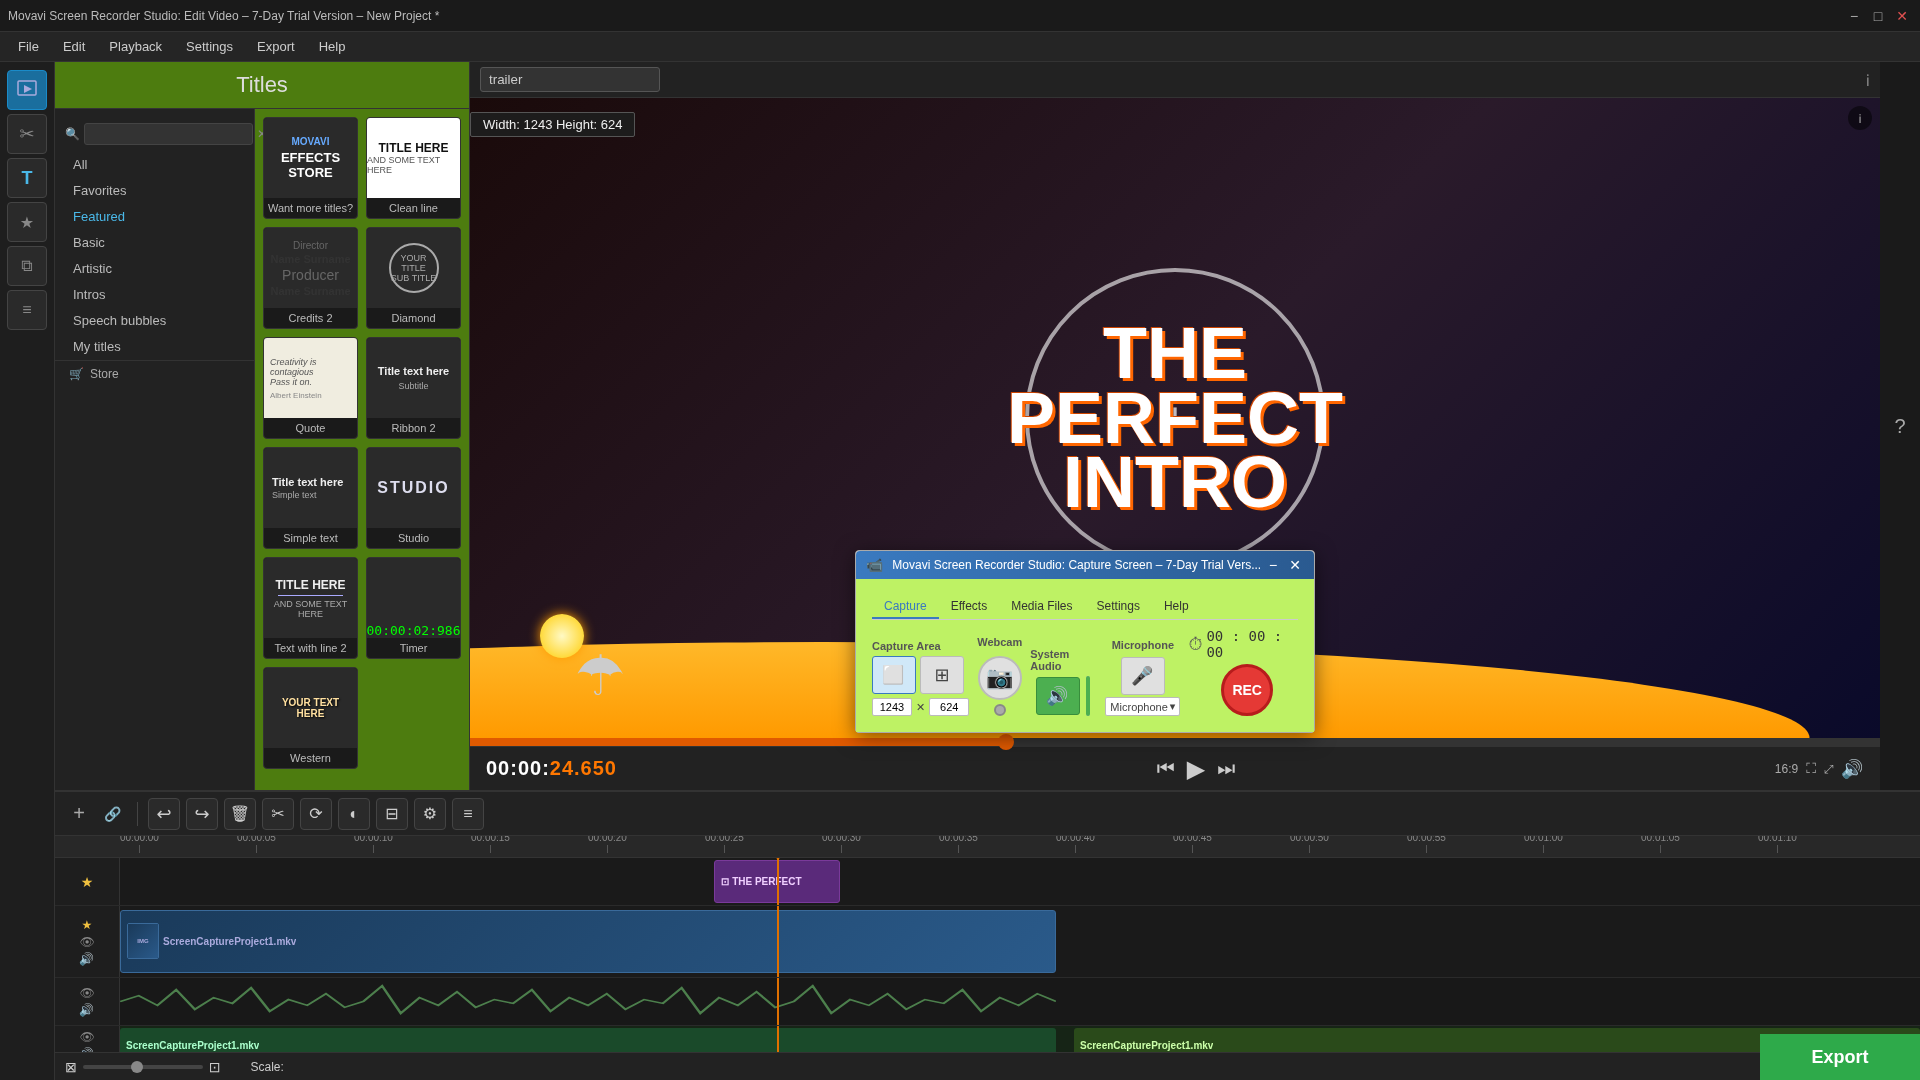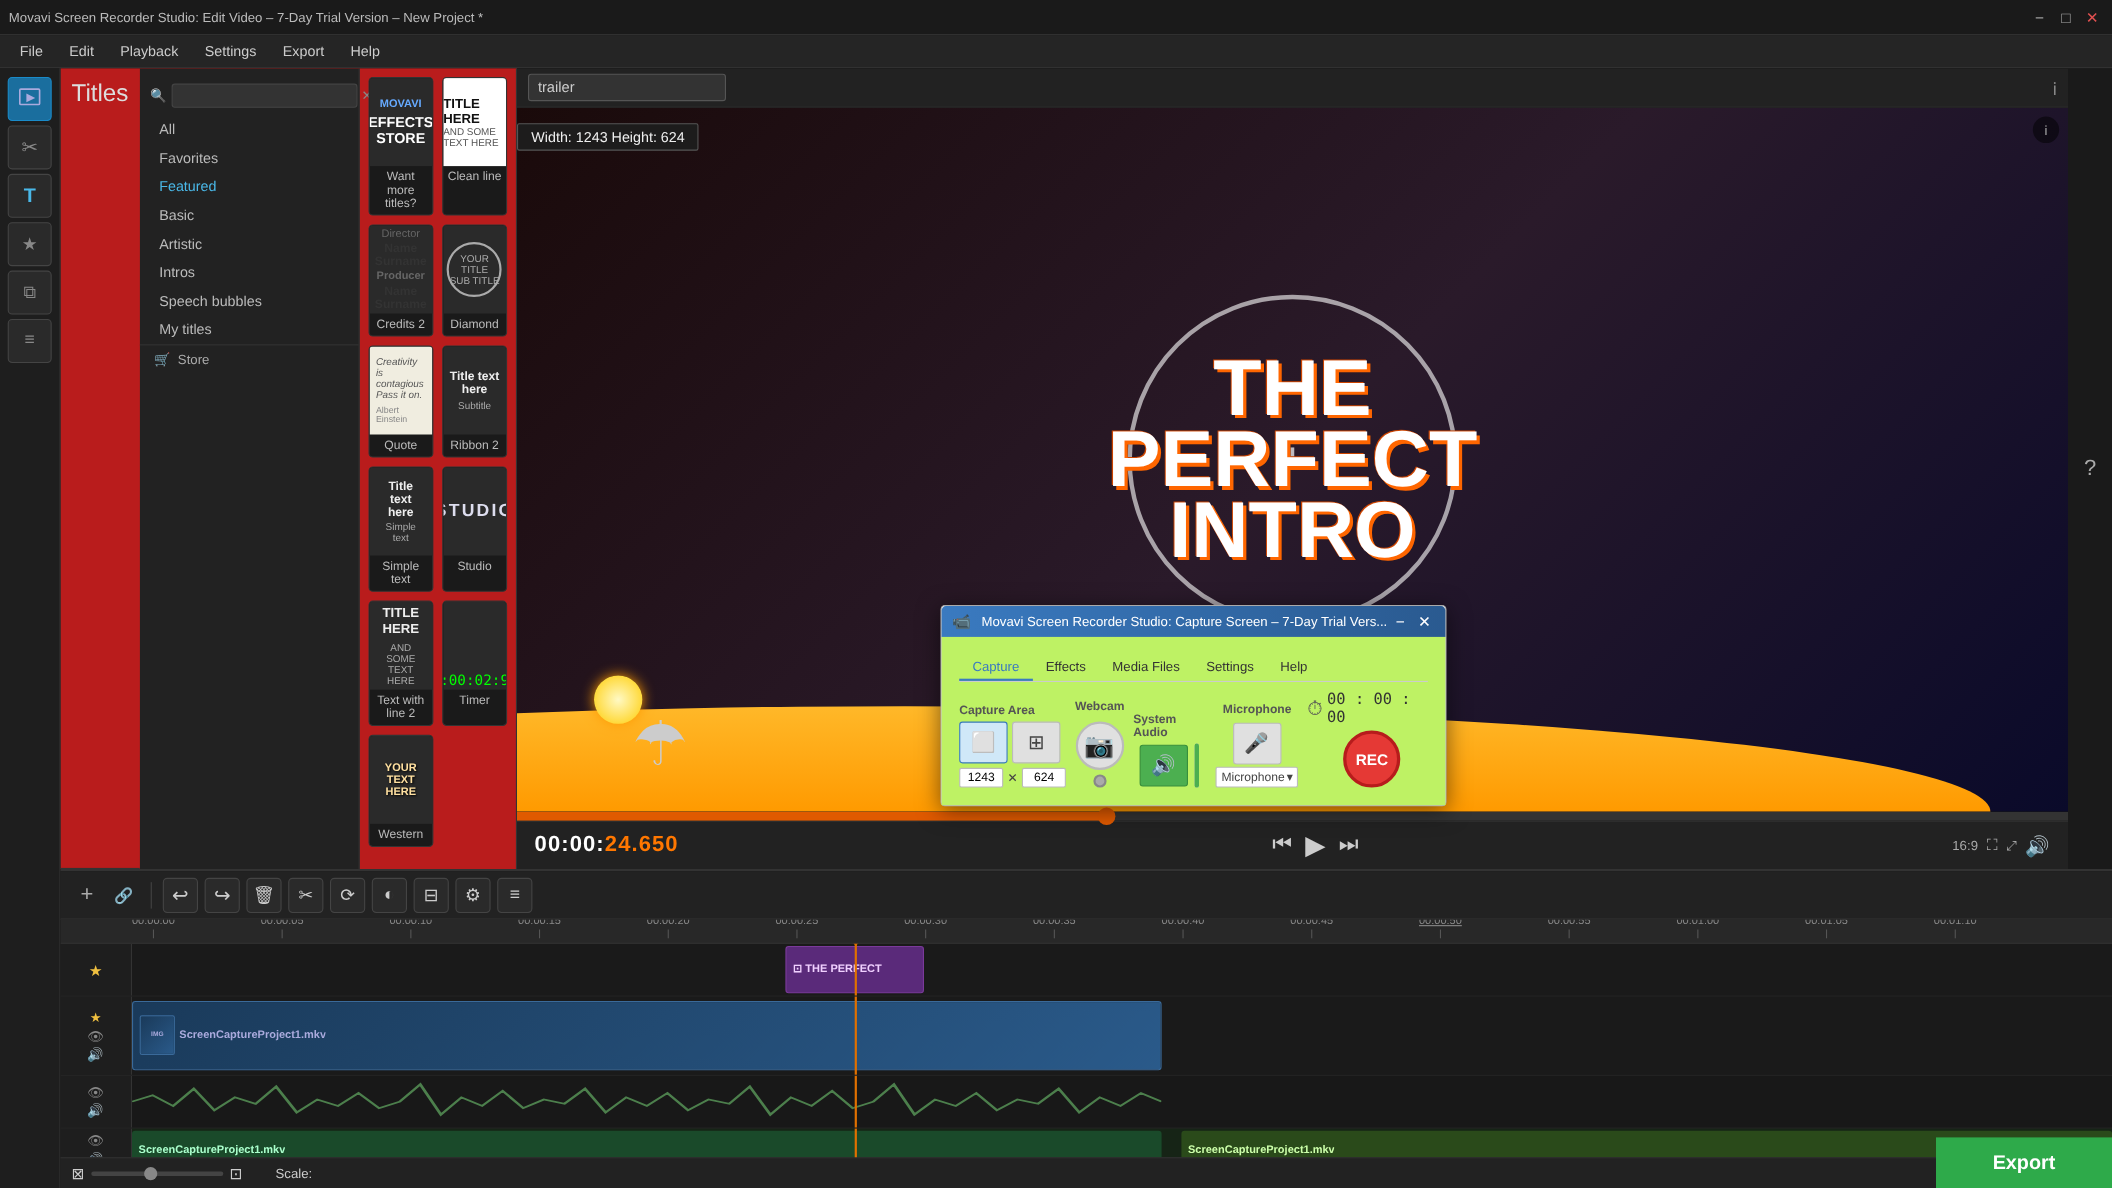--- a/index.html
+++ b/index.html
@@ -35,22 +35,22 @@
     .tool-btn.active { background: #1a6e9e; border-color: #1a8bc9; }
 
     
     #content { flex: 1; display: flex; flex-direction: column; }
 
     
     #top-section { display: flex; flex: 1; overflow: hidden; }
 
     
     #titles-panel {
-      width: 415px; background: #b91c1c; border-right: 1px solid #333;
-      display: flex; flex-direction: row;
+      width: 415px; background: #4d7c0f; border-right: 1px solid #333;
+      display: flex; flex-direction: column;
     }
     #titles-header {
       text-align: center; font-size: 22px; color: #ddd; padding: 10px;
       border-bottom: 1px solid #333;
     }
     #titles-body { display: flex; flex: 1; overflow: hidden; }
     #titles-sidebar {
       width: 200px; background: #222; border-right: 1px solid #333; padding: 8px 0;
     }
     #search-bar { display: flex; align-items: center; padding: 6px 10px; gap: 4px; }
@@ -334,21 +334,21 @@
                 <div style="font-size:12px;font-weight:bold;color:#111;">TITLE HERE</div>
                 <div style="font-size:9px;color:#555;">AND SOME TEXT HERE</div>
               </div>
               <div class="label">Clean line</div>
             </div>
 
             <div class="title-card">
               <div class="preview tc-credits" style="flex-direction:column;gap:2px;padding:6px;">
                 <div style="font-size:10px;color:#666;">Director</div>
                 <div style="font-size:11px;font-weight:bold;color:#333;">Name Surname</div>
-                <div style="font-size:10px;color:#666;font-weight:bold;">Producer</div>
+                <div style="font-size:14px;color:#666;">Producer</div>
                 <div style="font-size:11px;font-weight:bold;color:#333;">Name Surname</div>
               </div>
               <div class="label">Credits 2</div>
             </div>
 
             <div class="title-card">
               <div class="preview tc-diamond" style="flex-direction:column;align-items:center;justify-content:center;">
                 <div style="width:50px;height:50px;border:2px solid #aaa;border-radius:50%;display:flex;align-items:center;justify-content:center;">
                   <span style="font-size:9px;color:#aaa;">YOUR TITLE<br>SUB TITLE</span>
                 </div>
@@ -530,21 +530,21 @@
                   <div class="ruler-line"></div>
                 </div>
               <div class="ruler-mark" style="left:52%;">
                   <span>00:00:40</span>
                   <div class="ruler-line"></div>
                 </div>
               <div class="ruler-mark" style="left:58.5%;">
                   <span>00:00:45</span>
                   <div class="ruler-line"></div>
                 </div>
-              <div class="ruler-mark" style="left:65%;text-decoration:underline;">
+              <div class="ruler-mark" style="left:65%;">
                   <span>00:00:50</span>
                   <div class="ruler-line"></div>
                 </div>
               <div class="ruler-mark" style="left:71.5%;">
                   <span>00:00:55</span>
                   <div class="ruler-line"></div>
                 </div>
               <div class="ruler-mark" style="left:78%;">
                   <span>00:01:00</span>
                   <div class="ruler-line"></div>

